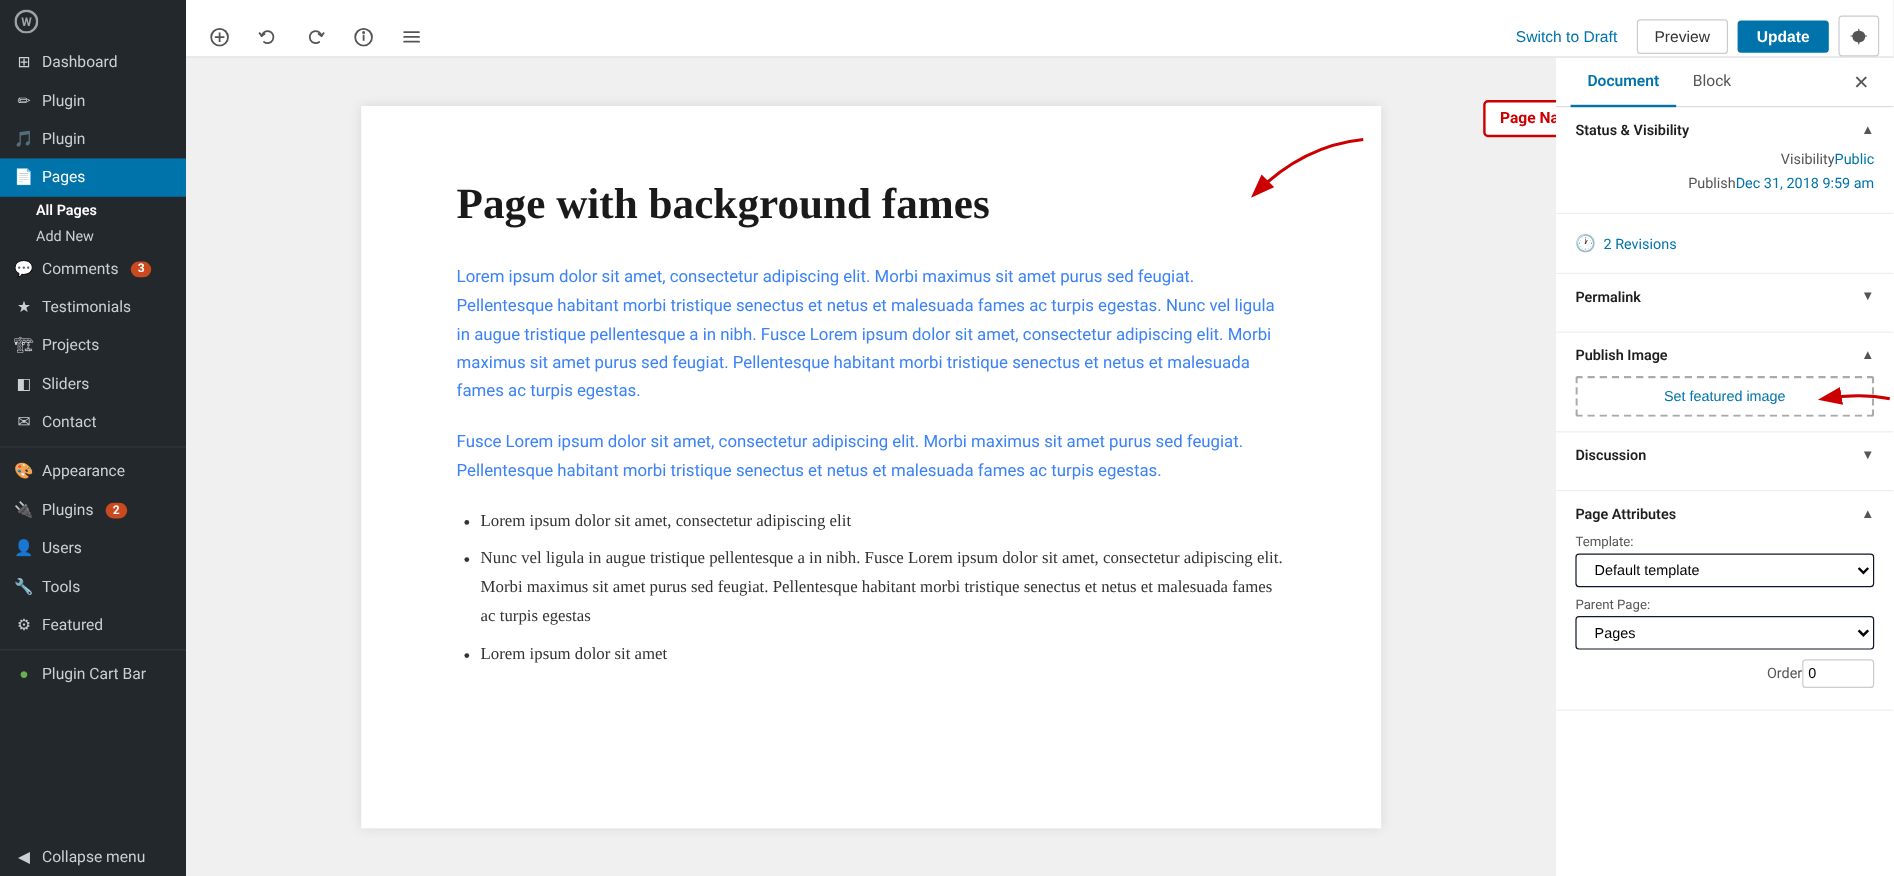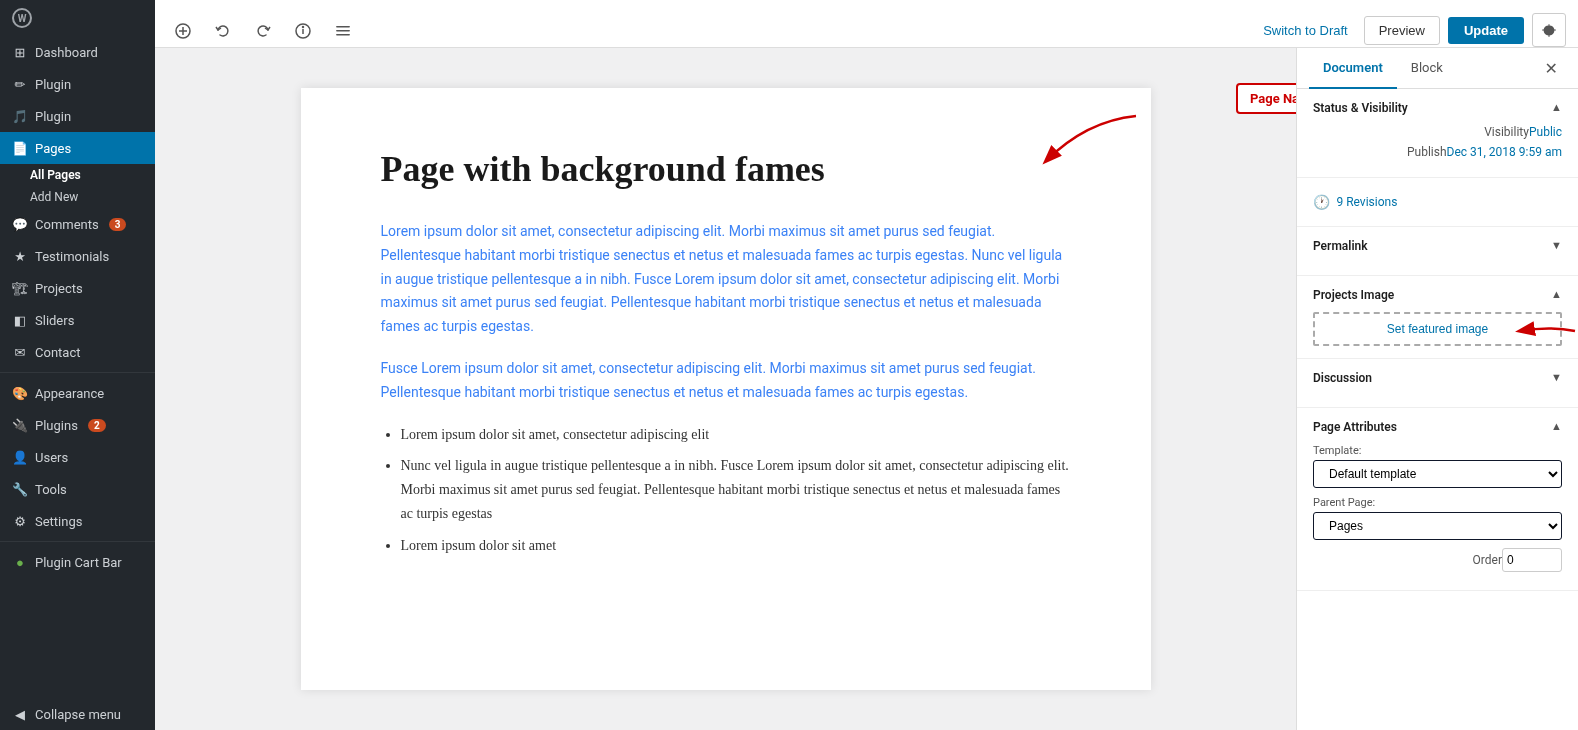--- a/index.html
+++ b/index.html
@@ -350,21 +350,21 @@
   <div class="sidebar-item">
     <span class="icon">👤</span>
     <span>Users</span>
   </div>
   <div class="sidebar-item">
     <span class="icon">🔧</span>
     <span>Tools</span>
   </div>
   <div class="sidebar-item">
     <span class="icon">⚙</span>
-    <span>Settings</span>
+    <span>Featured</span>
   </div>
   <div class="sidebar-divider"></div>
   <div class="sidebar-item">
     <span class="icon" style="color:#6ab04c;">●</span>
     <span>Plugin Cart Bar</span>
   </div>
   <div class="sidebar-item" style="margin-top:auto;">
     <span class="icon">◀</span>
     <span>Collapse menu</span>
   </div>
@@ -475,21 +475,21 @@
         </div>
         <div class="panel-row">
           <span class="label">Publish</span>
           <span class="value">Dec 31, 2018 9:59 am</span>
         </div>
       </div>
 
       <div class="panel-section">
         <div class="revisions-row">
           <span style="font-size:14px;">🕐</span>
-          <span>9 Revisions</span>
+          <span>2 Revisions</span>
         </div>
       </div>
 
       <div class="panel-section">
         <div class="panel-section-header">
           <span>Permalink</span>
           <span class="chevron">▼</span>
         </div>
       </div>
 
@@ -499,21 +499,21 @@
           <svg width="70" height="30" viewBox="0 0 70 30">
             <defs>
                 <marker id="arr3" markerWidth="8" markerHeight="8" refX="6" refY="3" orient="auto">
                   <path d="M0,0 L0,6 L8,3 z" fill="#cc0000"></path>
                 </marker>
               </defs>
             <path d="M65,15 Q40,10 10,15" stroke="#cc0000" stroke-width="2.5" fill="none" marker-end="url(#arr3)"></path>
           </svg>
         </div>
         <div class="panel-section-header">
-          <span>Projects Image</span>
+          <span>Publish Image</span>
           <span class="chevron">▲</span>
         </div>
         <button class="set-featured-btn">Set featured image</button>
       </div>
 
       <div class="panel-section">
         <div class="panel-section-header">
           <span>Discussion</span>
           <span class="chevron">▼</span>
         </div>

